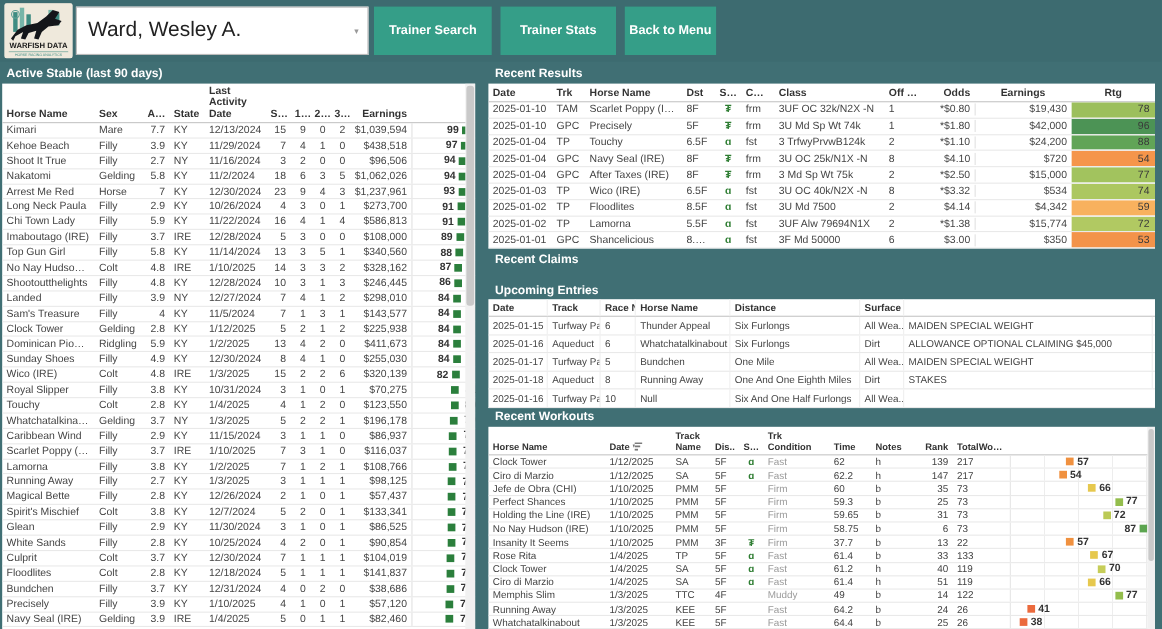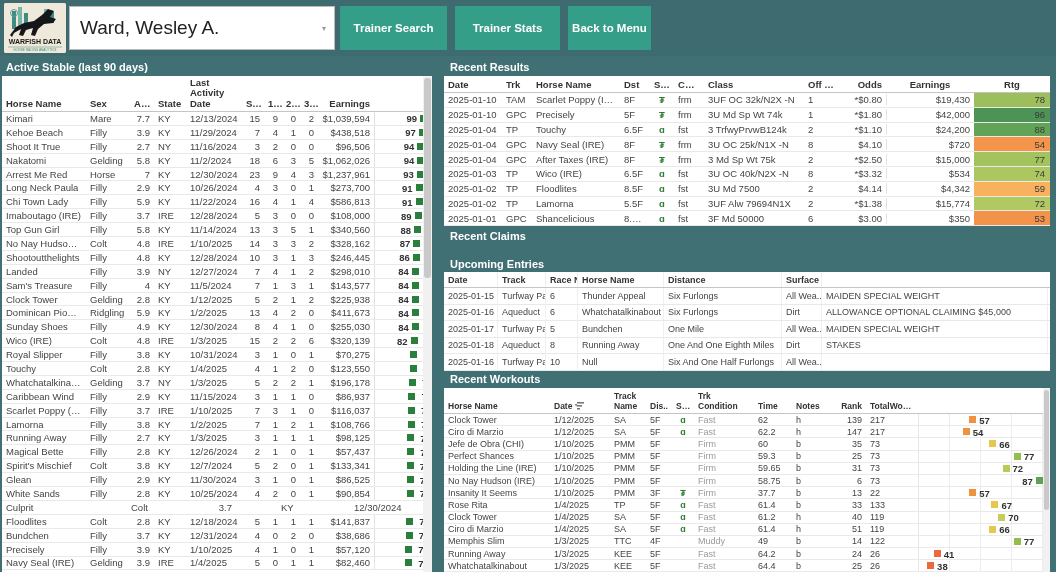--- a/index.html
+++ b/index.html
@@ -552,21 +552,21 @@
       <div class="cell al-r" style="flex: 0 0 22px; width: 22px;">4</div>
       <div class="cell al-r" style="flex: 0 0 18px; width: 18px;">2</div>
       <div class="cell al-r" style="flex: 0 0 18px; width: 18px;">0</div>
       <div class="cell al-r" style="flex: 0 0 18px; width: 18px;">1</div>
       <div class="cell al-r" style="flex: 0 0 56px; width: 56px;">$90,854</div>
       <div class="mark-pane">
         <div class="sq" style="background: rgb(43, 127, 60); right: 18.2px;"></div>
         <div class="sq-label" style="left: calc(100% - 15.2px); margin-left: 3px;">75</div>
       </div>
     </div>
-    <div class="trow" style="height: 13.9px; gap: 41px;">
+    <div class="trow" style="height: 13.9px;">
       <div class="cell" style="flex: 0 0 84px; width: 84px;">Culprit</div>
       <div class="cell" style="flex: 0 0 44px; width: 44px;">Colt</div>
       <div class="cell al-r" style="flex: 0 0 24px; width: 24px;">3.7</div>
       <div class="cell" style="flex: 0 0 32px; width: 32px;">KY</div>
       <div class="cell" style="flex: 0 0 56px; width: 56px;">12/30/2024</div>
       <div class="cell al-r" style="flex: 0 0 22px; width: 22px;">7</div>
       <div class="cell al-r" style="flex: 0 0 18px; width: 18px;">1</div>
       <div class="cell al-r" style="flex: 0 0 18px; width: 18px;">1</div>
       <div class="cell al-r" style="flex: 0 0 18px; width: 18px;">1</div>
       <div class="cell al-r" style="flex: 0 0 56px; width: 56px;">$104,019</div>

